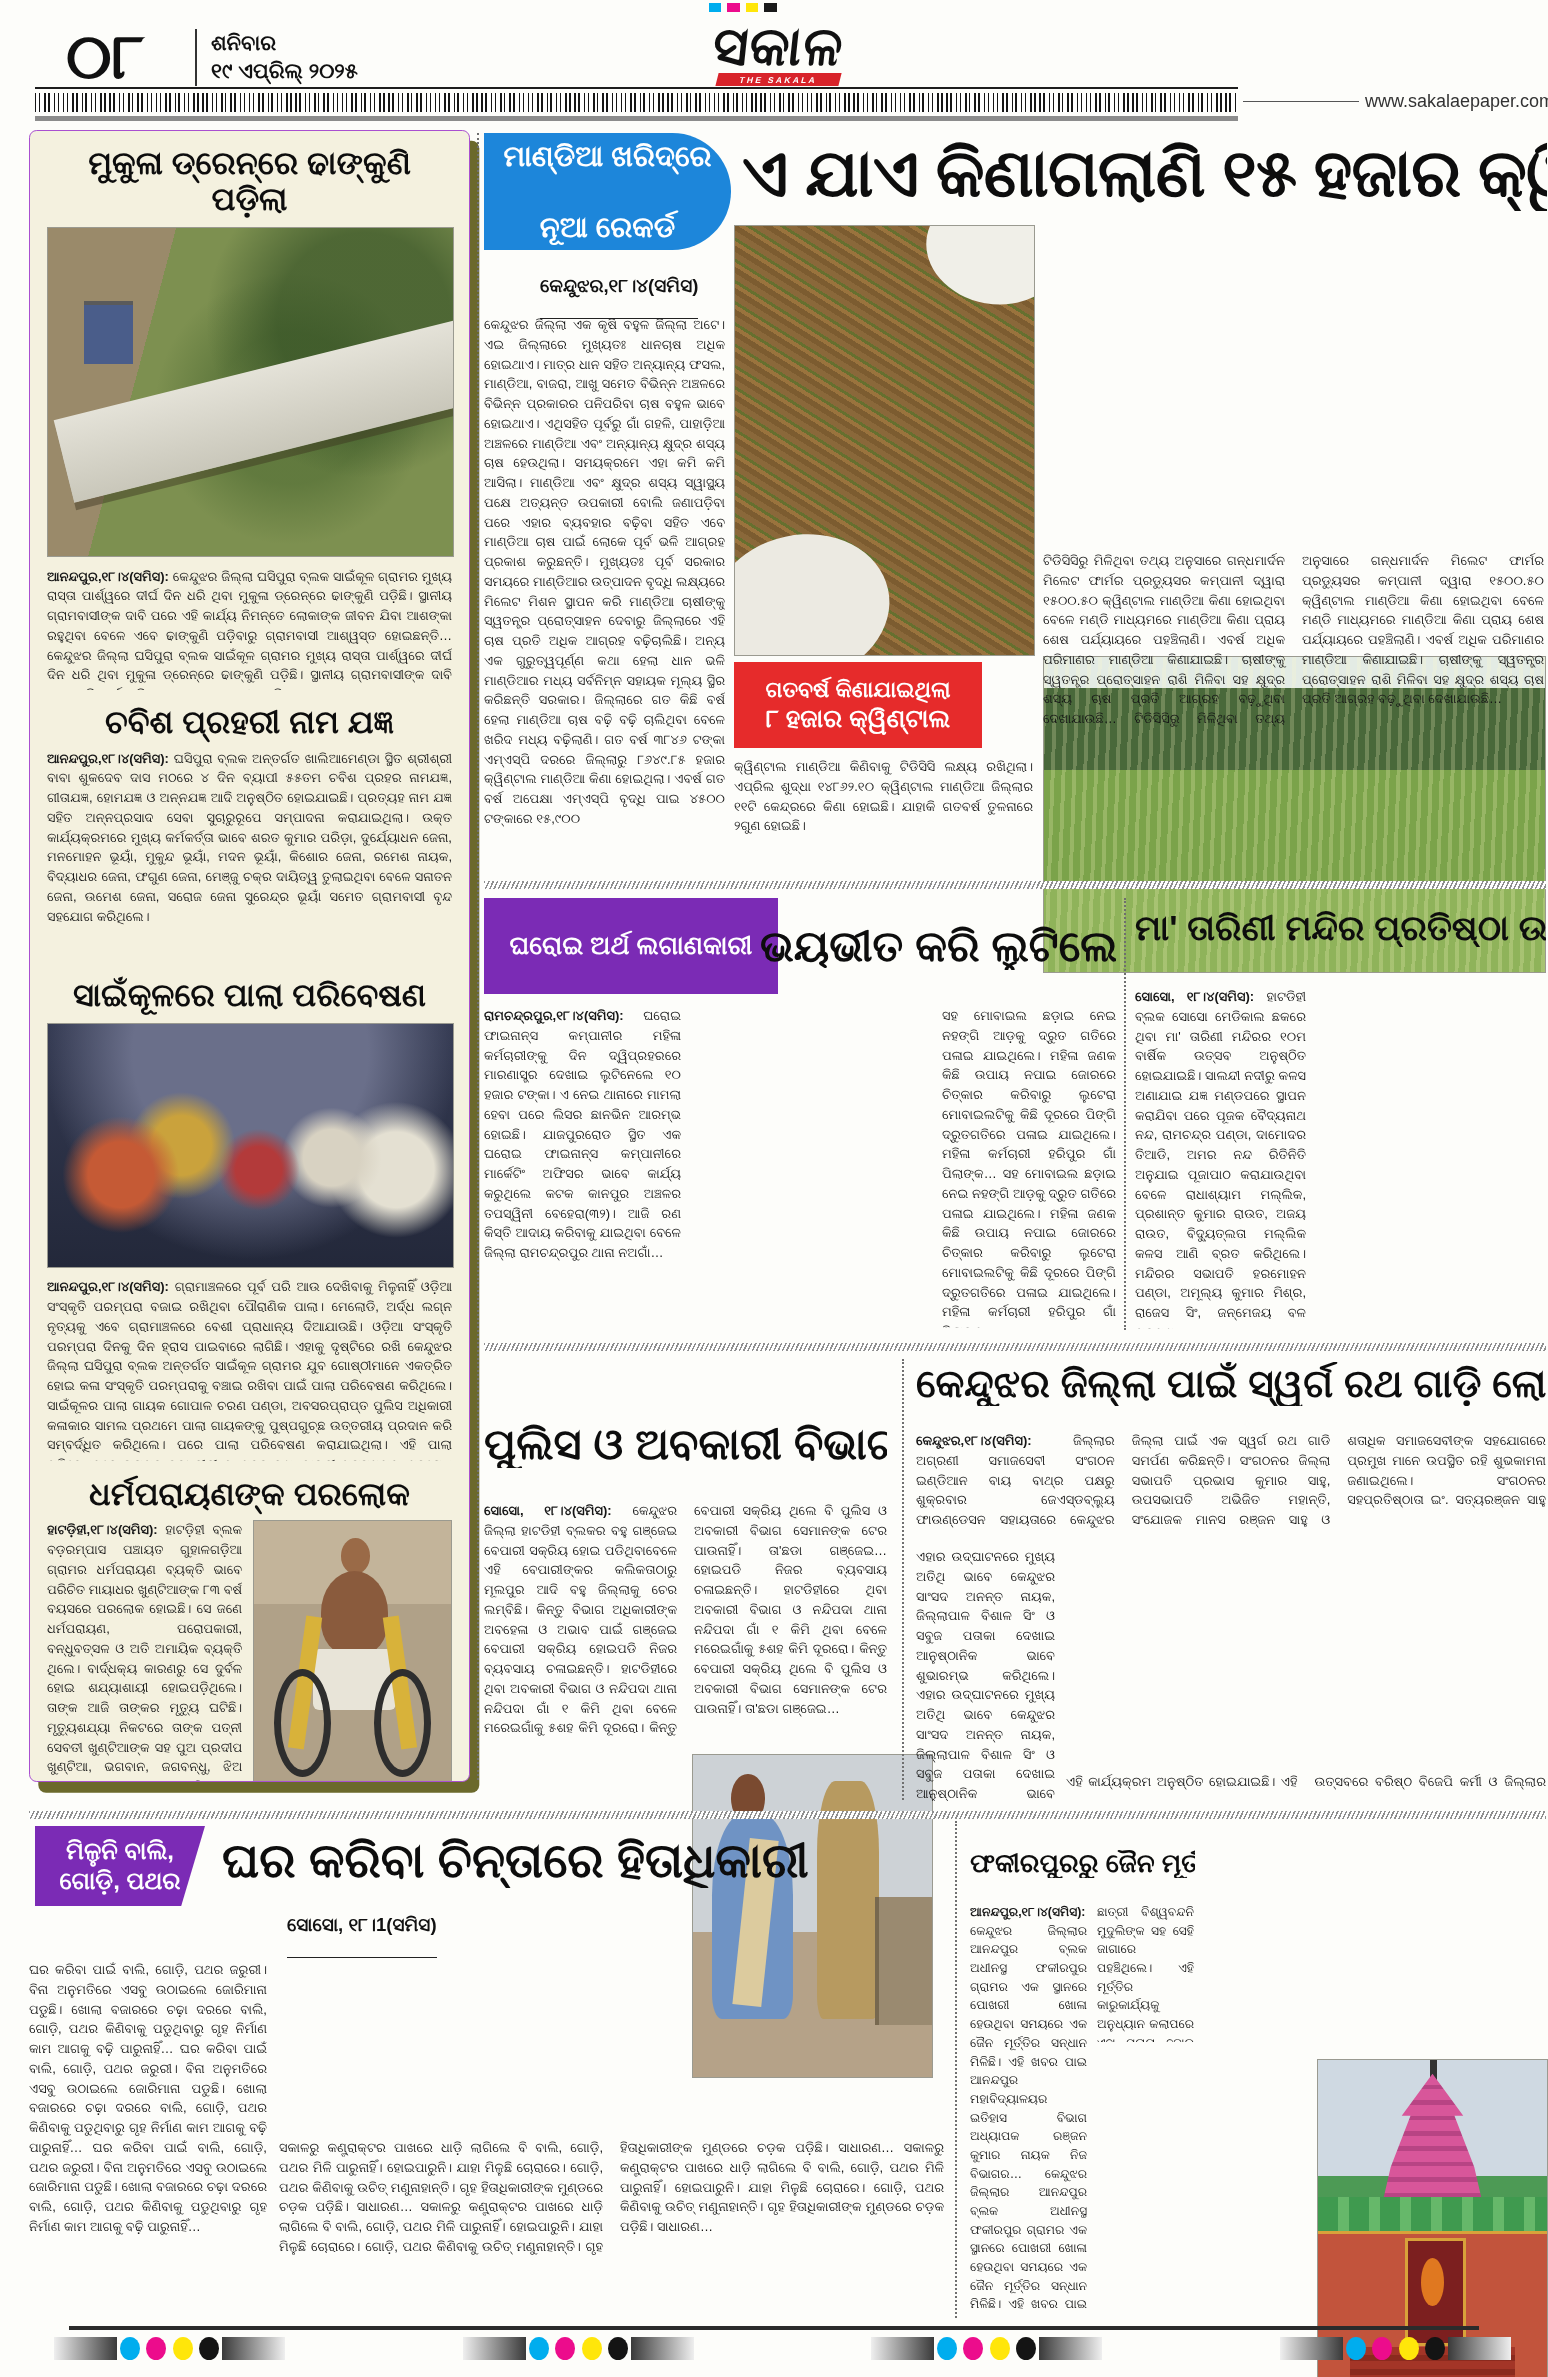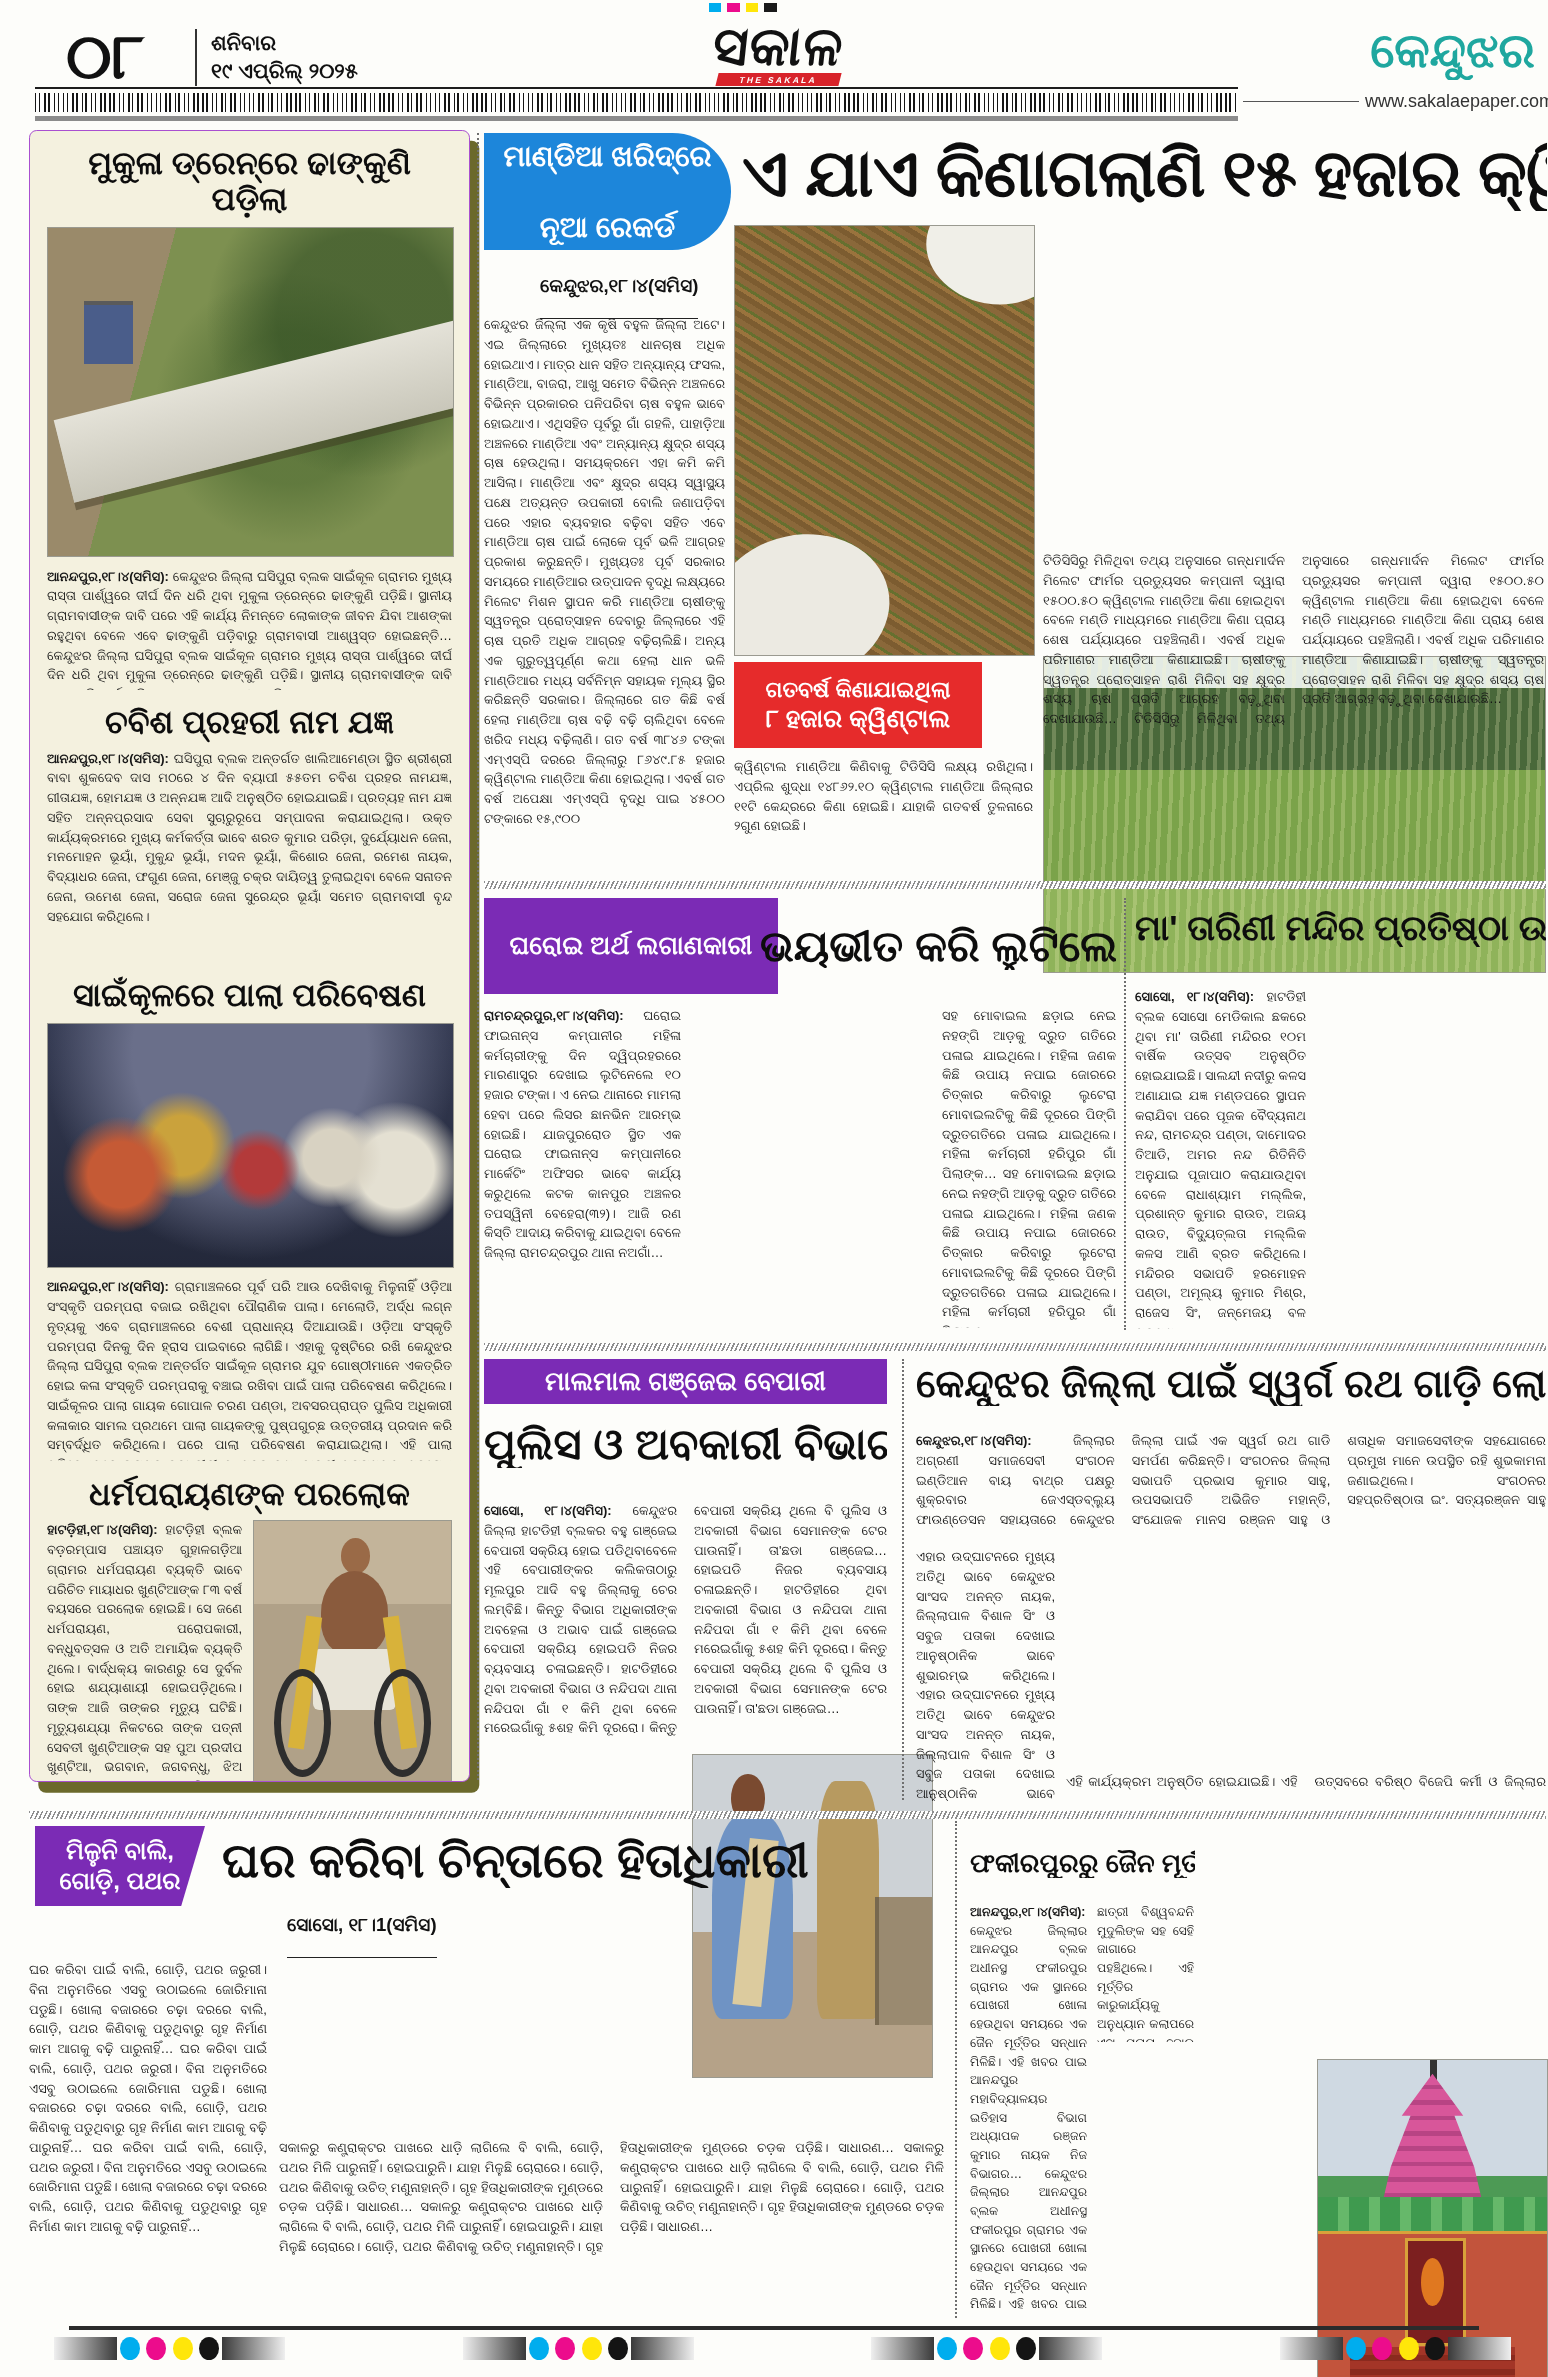--- a/index.html
+++ b/index.html
@@ -88,21 +88,20 @@
   <div class="abs" style="left:66px;top:20px;font-size:63px;font-weight:800;">୦୮</div>
   <div class="abs" style="left:195px;top:29px;width:1.5px;height:57px;background:#333;"></div>
   <div class="abs" style="left:211px;top:31px;font-size:21px;font-weight:700;">ଶନିବାର</div>
   <div class="abs" style="left:211px;top:59px;font-size:21px;font-weight:700;">୧୯ ଏପ୍ରିଲ୍ ୨୦୨୫</div>
 
   <div class="abs" style="left:686px;top:15.4px;width:185px;text-align:center;">
     <div style="font-size:54px;font-weight:800;transform:skewX(-6deg);letter-spacing:1.5px;">ସକାଳ</div>
     <div style="margin:-6.2px auto 0;width:123px;background:#d8232a;color:#fff;font-size:8.5px;font-weight:800;letter-spacing:2.3px;padding:1.5px 0;transform:skewX(-14deg);">THE SAKALA</div>
   </div>
 
-  <div class="abs nowrap" style="left:1203px;top:23px;width:332px;text-align:right;font-size:48px;font-weight:800;color:#1fa79f;">କେନ୍ଦୁଝର</div>
 
   <div class="abs" id="masthead-rule" style="left:35px;top:87px;width:1203px;"></div>
   <div class="abs" id="barcode" style="left:35px;top:93px;width:1203px;"></div>
   <div class="abs" id="gray-rule" style="left:35px;top:116px;width:1203px;"></div>
   <div class="abs" style="left:1243px;top:101px;width:116px;height:0.8px;background:#555;"></div>
   <div class="abs" style="left:1365px;top:91px;font-size:18px;color:#333;">www.sakalaepaper.com</div>
 
   <div class="abs" style="left:29px;top:130px;width:441px;height:1652px;background:#f4f1df;border:1.5px solid #a94fd0;border-radius:7.7px;box-shadow:9.3px 10.8px 0 #6b692b;padding:15.4px 17px;box-sizing:border-box;overflow:hidden;">
 
     <div class="hl center" style="font-size:32px;">ମୁକୁଳା ଡ୍ରେନ୍‌ରେ ଢାଙ୍କୁଣି ପଡ଼ିଲା</div>
@@ -185,23 +184,20 @@
     <span class="flag"></span>
     <span class="gopuram"></span>
     <span class="canopy"></span>
     <span class="door"></span>
     <span class="deity"></span>
     <span class="steps"></span>
   </div>
 
   <div class="abs hatch" style="left:484px;top:1343px;width:1062px;"></div>
 
-  <div class="abs kicker" style="left:484px;top:1359px;width:403px;height:45px;background:#7b2bb5;font-size:26px;">
-    <span>ମାଲମାଲ ଗଞ୍ଜେଇ ବେପାରୀ</span>
-  </div>
   <div class="abs hl nowrap" style="left:484px;top:1420px;width:403px;font-size:43px;">ପୁଲିସ ଓ ଅବକାରୀ ବିଭାଗ ଚୁପ୍</div>
   <div class="abs body-txt cols2" style="left:484px;top:1501px;width:403px;height:299px;">
     <p style="margin:0;"><b>ସୋସୋ, ୧୮।୪(ସମିସ):</b> <span>କେନ୍ଦୁଝର ଜିଲ୍ଲା ହାଟଡିହୀ ବ୍ଲକର ବହୁ ଗଞ୍ଜେଇ ବେପାରୀ ସକ୍ରିୟ ହୋଇ ପଡିଥିବାବେଳେ ଏହି ବେପାରୀଙ୍କର କଲିକତାଠାରୁ ମୂଲପୁର ଆଦି ବହୁ ଜିଲ୍ଲାକୁ ଚେର ଲମ୍ବିଛି। କିନ୍ତୁ ବିଭାଗ ଅଧିକାରୀଙ୍କ ଅବହେଳା ଓ ଅଭାବ ପାଇଁ ଗଞ୍ଜେଇ ବେପାରୀ ସକ୍ରିୟ</span> <span>ହୋଇପଡି ନିଜର ବ୍ୟବସାୟ ଚଳାଇଛନ୍ତି। ହାଟଡିହୀରେ ଥିବା ଅବକାରୀ ବିଭାଗ ଓ ନନ୍ଦିପଦା ଥାନା ନନ୍ଦିପଦା ଗାଁ ୧ କିମି ଥିବା ବେଳେ ମରେଇଗାଁକୁ ୫ଶହ କିମି ଦୂରରୋ। କିନ୍ତୁ ବେପାରୀ ସକ୍ରିୟ ଥିଲେ ବି ପୁଲିସ ଓ ଅବକାରୀ ବିଭାଗ ସେମାନଙ୍କ ଟେର ପାଉନାହିଁ। ତା'ଛଡା ଗଞ୍ଜେଇ… ହୋଇପଡି ନିଜର ବ୍ୟବସାୟ ଚଳାଇଛନ୍ତି। ହାଟଡିହୀରେ ଥିବା ଅବକାରୀ ବିଭାଗ ଓ ନନ୍ଦିପଦା ଥାନା ନନ୍ଦିପଦା ଗାଁ ୧ କିମି ଥିବା ବେଳେ ମରେଇଗାଁକୁ ୫ଶହ କିମି ଦୂରରୋ। କିନ୍ତୁ ବେପାରୀ ସକ୍ରିୟ ଥିଲେ ବି ପୁଲିସ ଓ ଅବକାରୀ ବିଭାଗ ସେମାନଙ୍କ ଟେର ପାଉନାହିଁ। ତା'ଛଡା ଗଞ୍ଜେଇ…</span></p>
   </div>
 
   <div class="abs vdot" style="left:902px;top:1359px;height:441px;"></div>
 
   <div class="abs hl nowrap" style="left:916px;top:1362px;width:630px;font-size:39px;">କେନ୍ଦୁଝର ଜିଲ୍ଲା ପାଇଁ ସ୍ୱର୍ଗ ରଥ ଗାଡ଼ି ଲୋକାର୍ପିତ</div>
   <div class="abs body-txt cols3" style="left:916px;top:1431px;width:630px;height:108px;">
     <p style="margin:0;"><b>କେନ୍ଦୁଝର,୧୮।୪(ସମିସ):</b> <span>ଜିଲ୍ଲାର ଅଗ୍ରଣୀ ସମାଜସେବୀ ସଂଗଠନ ଇଣ୍ଡିଆନ ବାୟ ବାଥ୍‌ର ପକ୍ଷରୁ ଶୁକ୍ରବାର ଜେଏସ୍‌ଡବ୍ଲ୍ୟୁ ଫାଉଣ୍ଡେସନ ସହାୟତାରେ କେନ୍ଦୁଝର ଜିଲ୍ଲା ପାଇଁ ଏକ ସ୍ୱର୍ଗ ରଥ ଗାଡି ସମର୍ପଣ କରିଛନ୍ତି।</span> <span>ସଂଗଠନର ଜିଲ୍ଲା ସଭାପତି ପ୍ରଭାସ କୁମାର ସାହୁ, ଉପସଭାପତି ଅଭିଜିତ ମହାନ୍ତି, ସଂଯୋଜକ ମାନସ ରଞ୍ଜନ ସାହୁ ଓ ଶତାଧିକ ସମାଜସେବୀଙ୍କ ସହଯୋଗରେ</span> <span>ପ୍ରମୁଖ ମାନେ ଉପସ୍ଥିତ ରହି ଶୁଭକାମନା ଜଣାଇଥିଲେ। ସଂଗଠନର ସହପ୍ରତିଷ୍ଠାତା ଇଂ. ସତ୍ୟରଞ୍ଜନ ସାହୁ କହିଛନ୍ତି ଏ ସଂଗଠନ ଓ ଏହାର ସେବାକୁ ଜିଲ୍ଲାବାସୀ ନିଜର ଭାବି</span></p>

